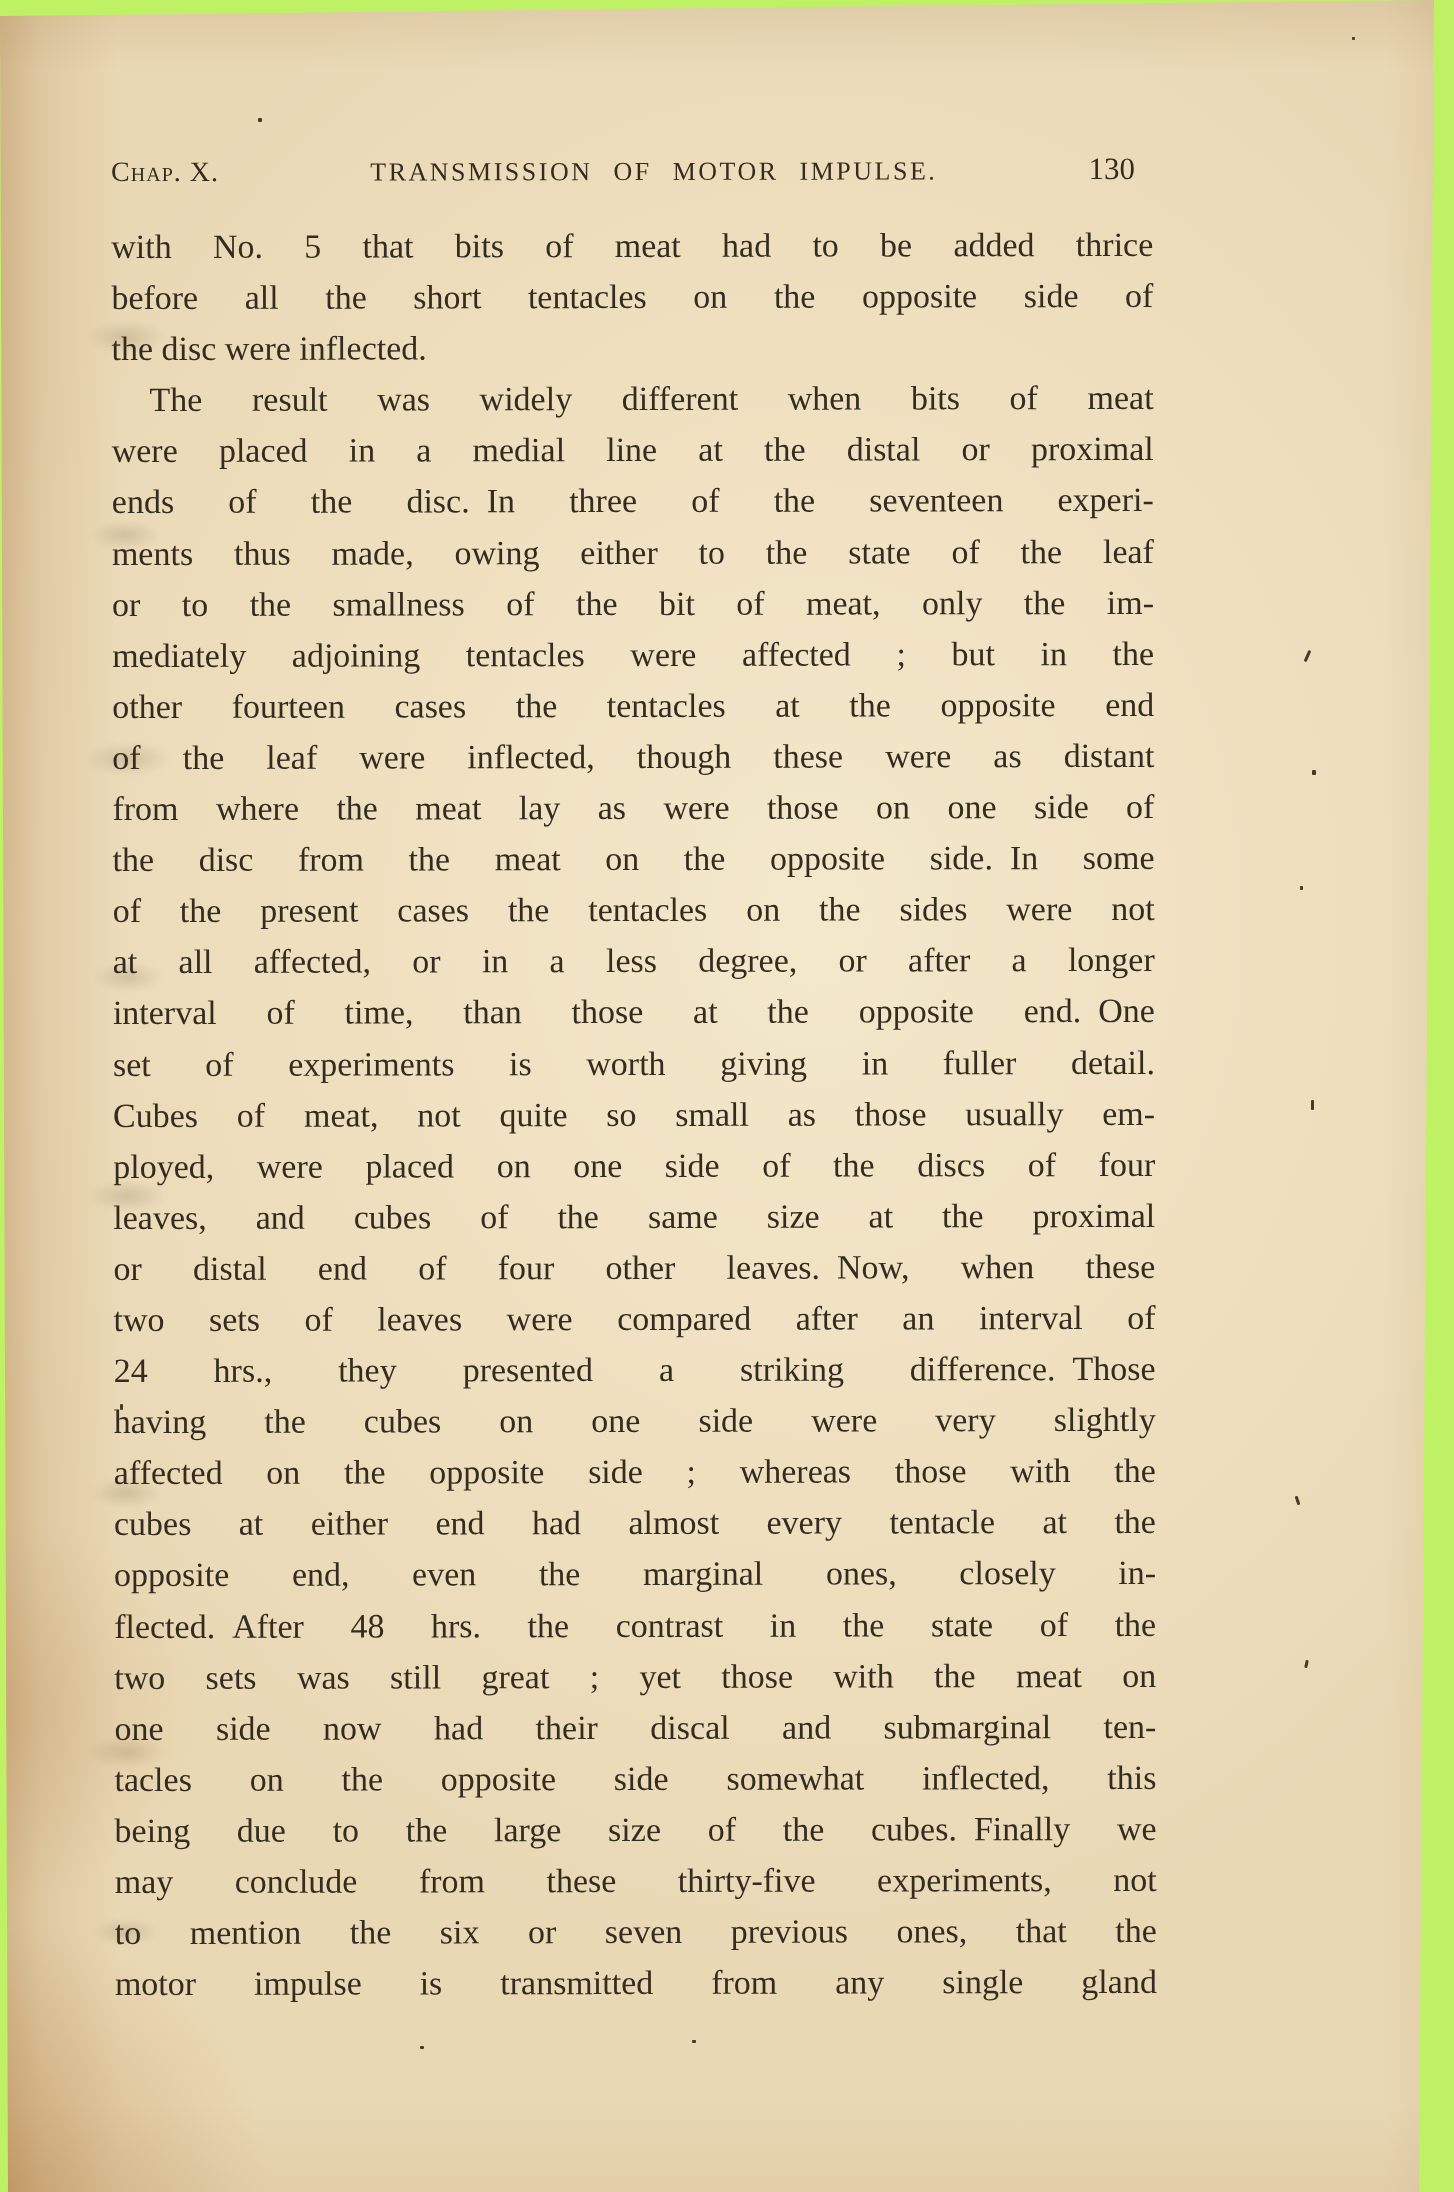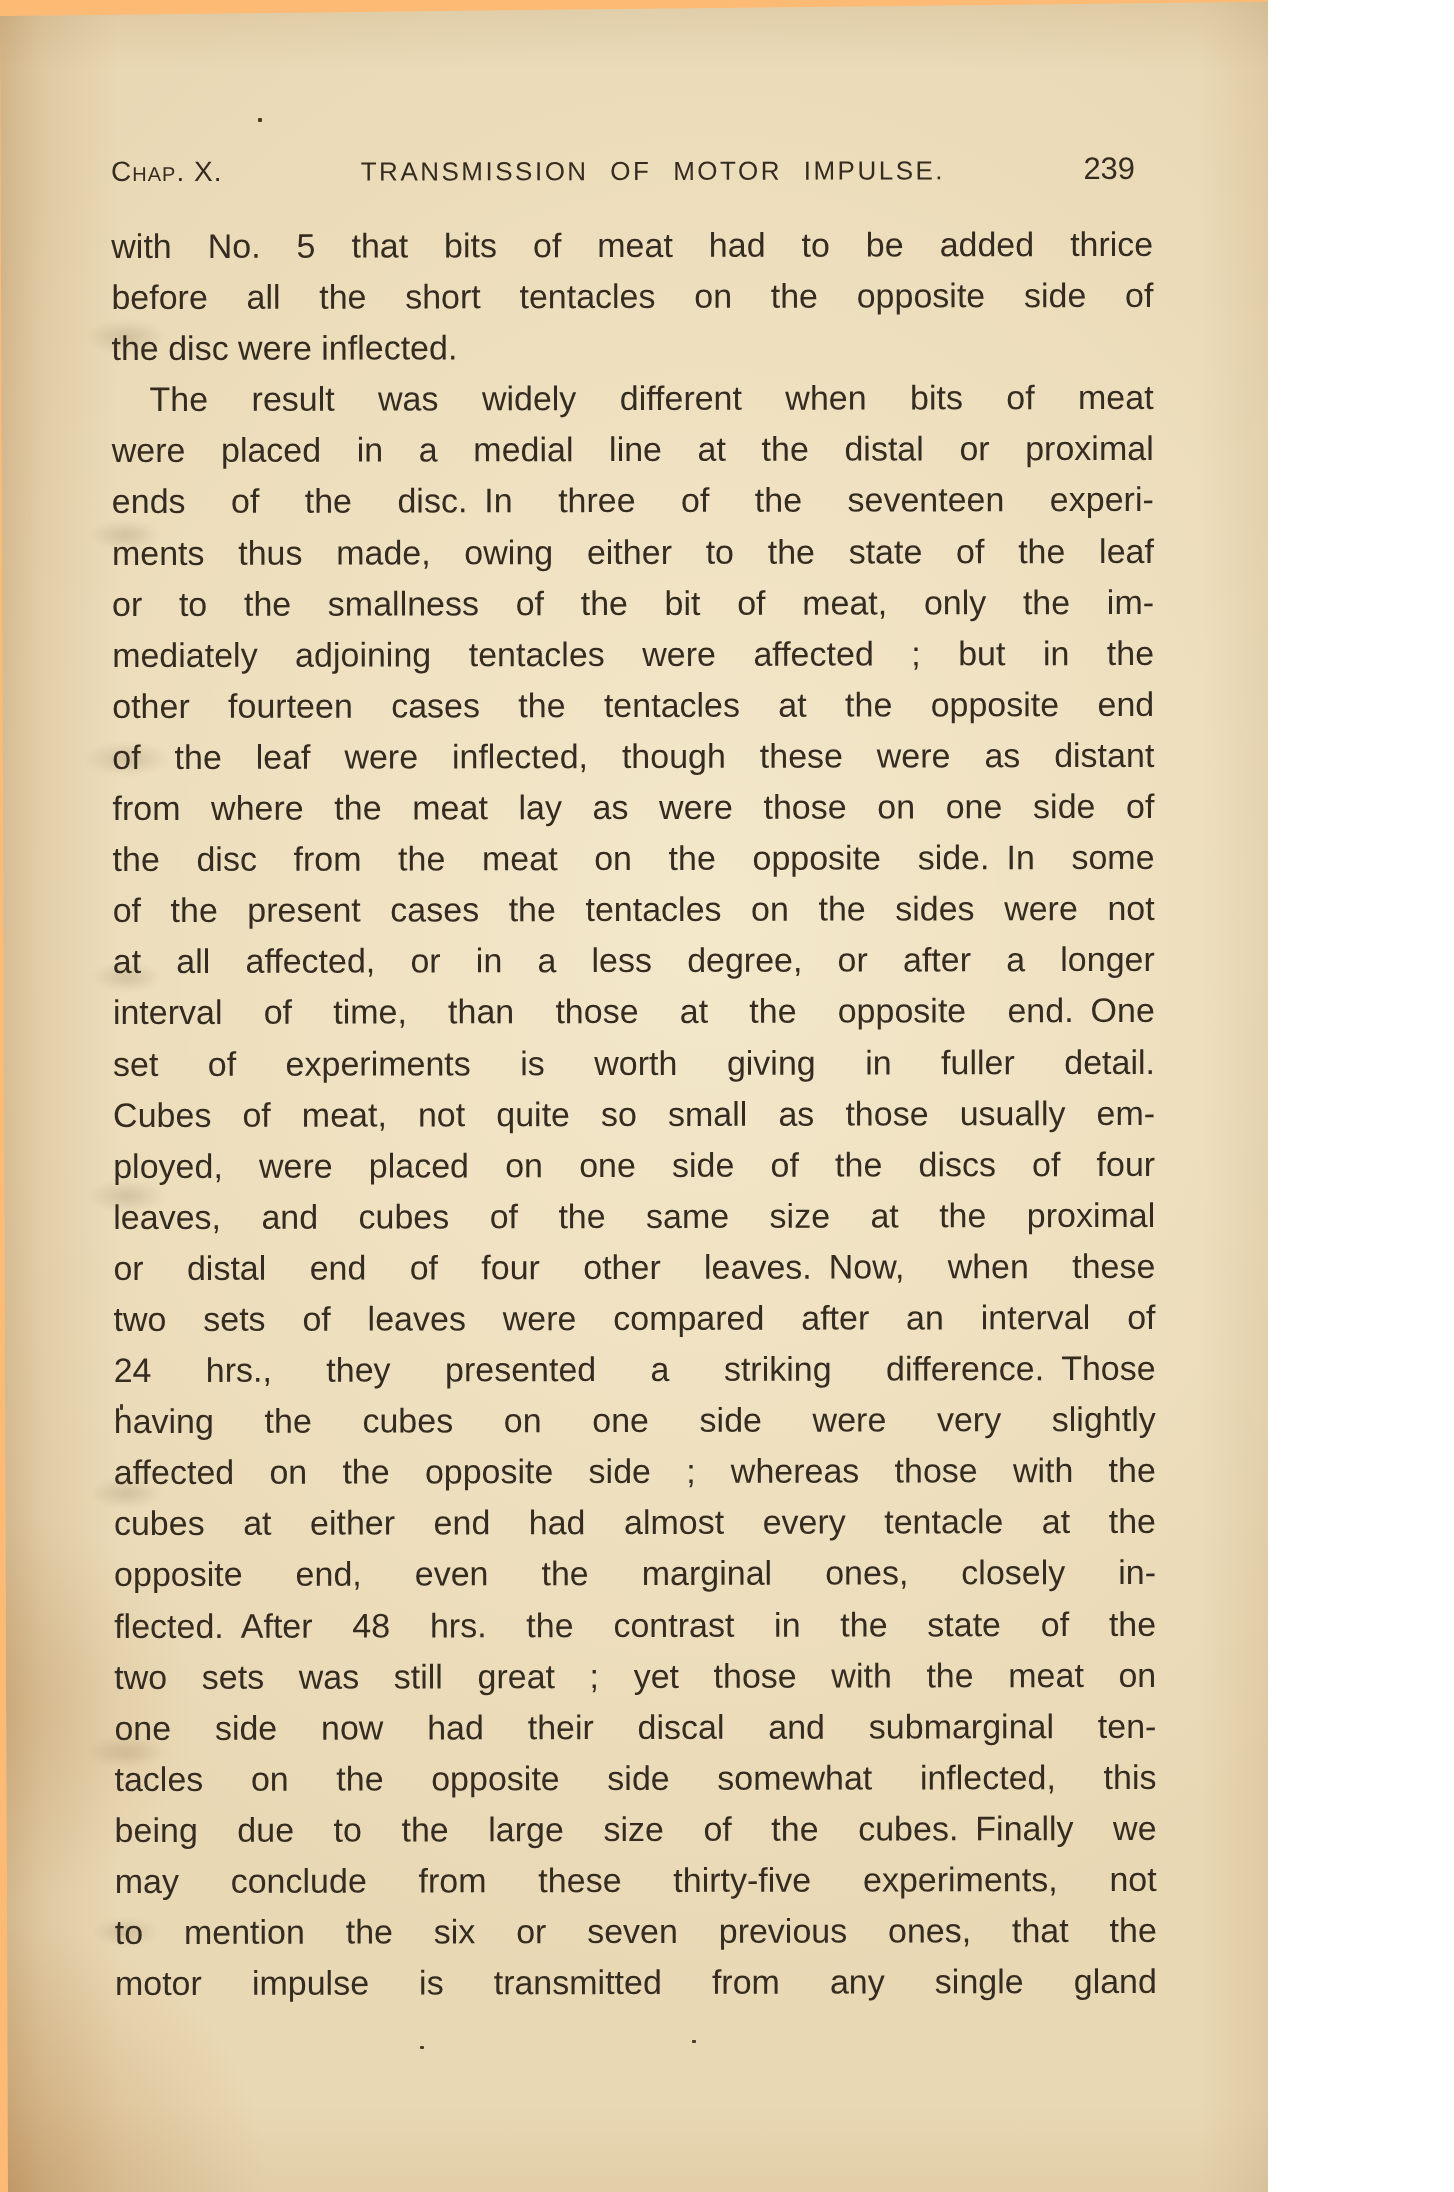--- a/index.html
+++ b/index.html
@@ -1,19 +1,19 @@
 <!DOCTYPE html>
 <html><head>
 <meta charset="utf-8">
 <style>
   html,body{margin:0;padding:0;background:#ffffff;}
   .page-wrap{
-    position:relative;width:1268px;height:2192px;overflow:hidden;
-    background:#fdba74;
-    font-family:Liberation Sans, sans-serif;
+    position:relative;width:1454px;height:2192px;overflow:hidden;
+    background:#bef264;
+    font-family:Liberation Serif, serif;
   }
   
   .paper{
     position:absolute;inset:0;
     clip-path:polygon(0px 16px, 1434px 0px, 1419px 2192px, 8px 2192px);
     background-color:#e9d8b4;
     background-image:
       radial-gradient(ellipse 1250px 1500px at 56% 42%, rgba(255,248,226,0.50), rgba(255,248,226,0) 72%),
       linear-gradient(to right, rgba(158,104,44,0.32) 0px, rgba(158,104,44,0.14) 42px, rgba(158,104,44,0) 120px),
       linear-gradient(to left, rgba(146,98,42,0.12) 0px, rgba(146,98,42,0) 70px),
@@ -73,21 +73,21 @@
   <span class="speck" style="left:1296px;top:1496px;width:3px;height:9px;transform:rotate(-18deg);"></span>
   <span class="speck" style="left:1305px;top:1660px;width:3px;height:8px;transform:rotate(12deg);"></span>
   <span class="speck" style="left:120px;top:1404px;width:3px;height:6px;"></span>
   <span class="speck" style="left:420px;top:2046px;width:4px;height:3px;"></span>
   <span class="speck" style="left:692px;top:2040px;width:4px;height:3px;"></span>
 
   <div class="content">
     <div class="running-head">
       <span class="chap">Chap. X.</span>
       <span class="head-title">TRANSMISSION OF MOTOR IMPULSE.</span>
-      <span class="folio">239</span>
+      <span class="folio">130</span>
     </div>
     <div class="text-lines">
         <div class="line j">with No. 5 that bits of meat had to be added thrice</div>
         <div class="line j">before all the short tentacles on the opposite side of</div>
         <div class="line">the disc were inflected.</div>
         <div class="line j ind">The result was widely different when bits of meat</div>
         <div class="line j">were placed in a medial line at the distal or proximal</div>
         <div class="line j">ends of the disc. In three of the seventeen experi-</div>
         <div class="line j">ments thus made, owing either to the state of the leaf</div>
         <div class="line j">or to the smallness of the bit of meat, only the im-</div>

